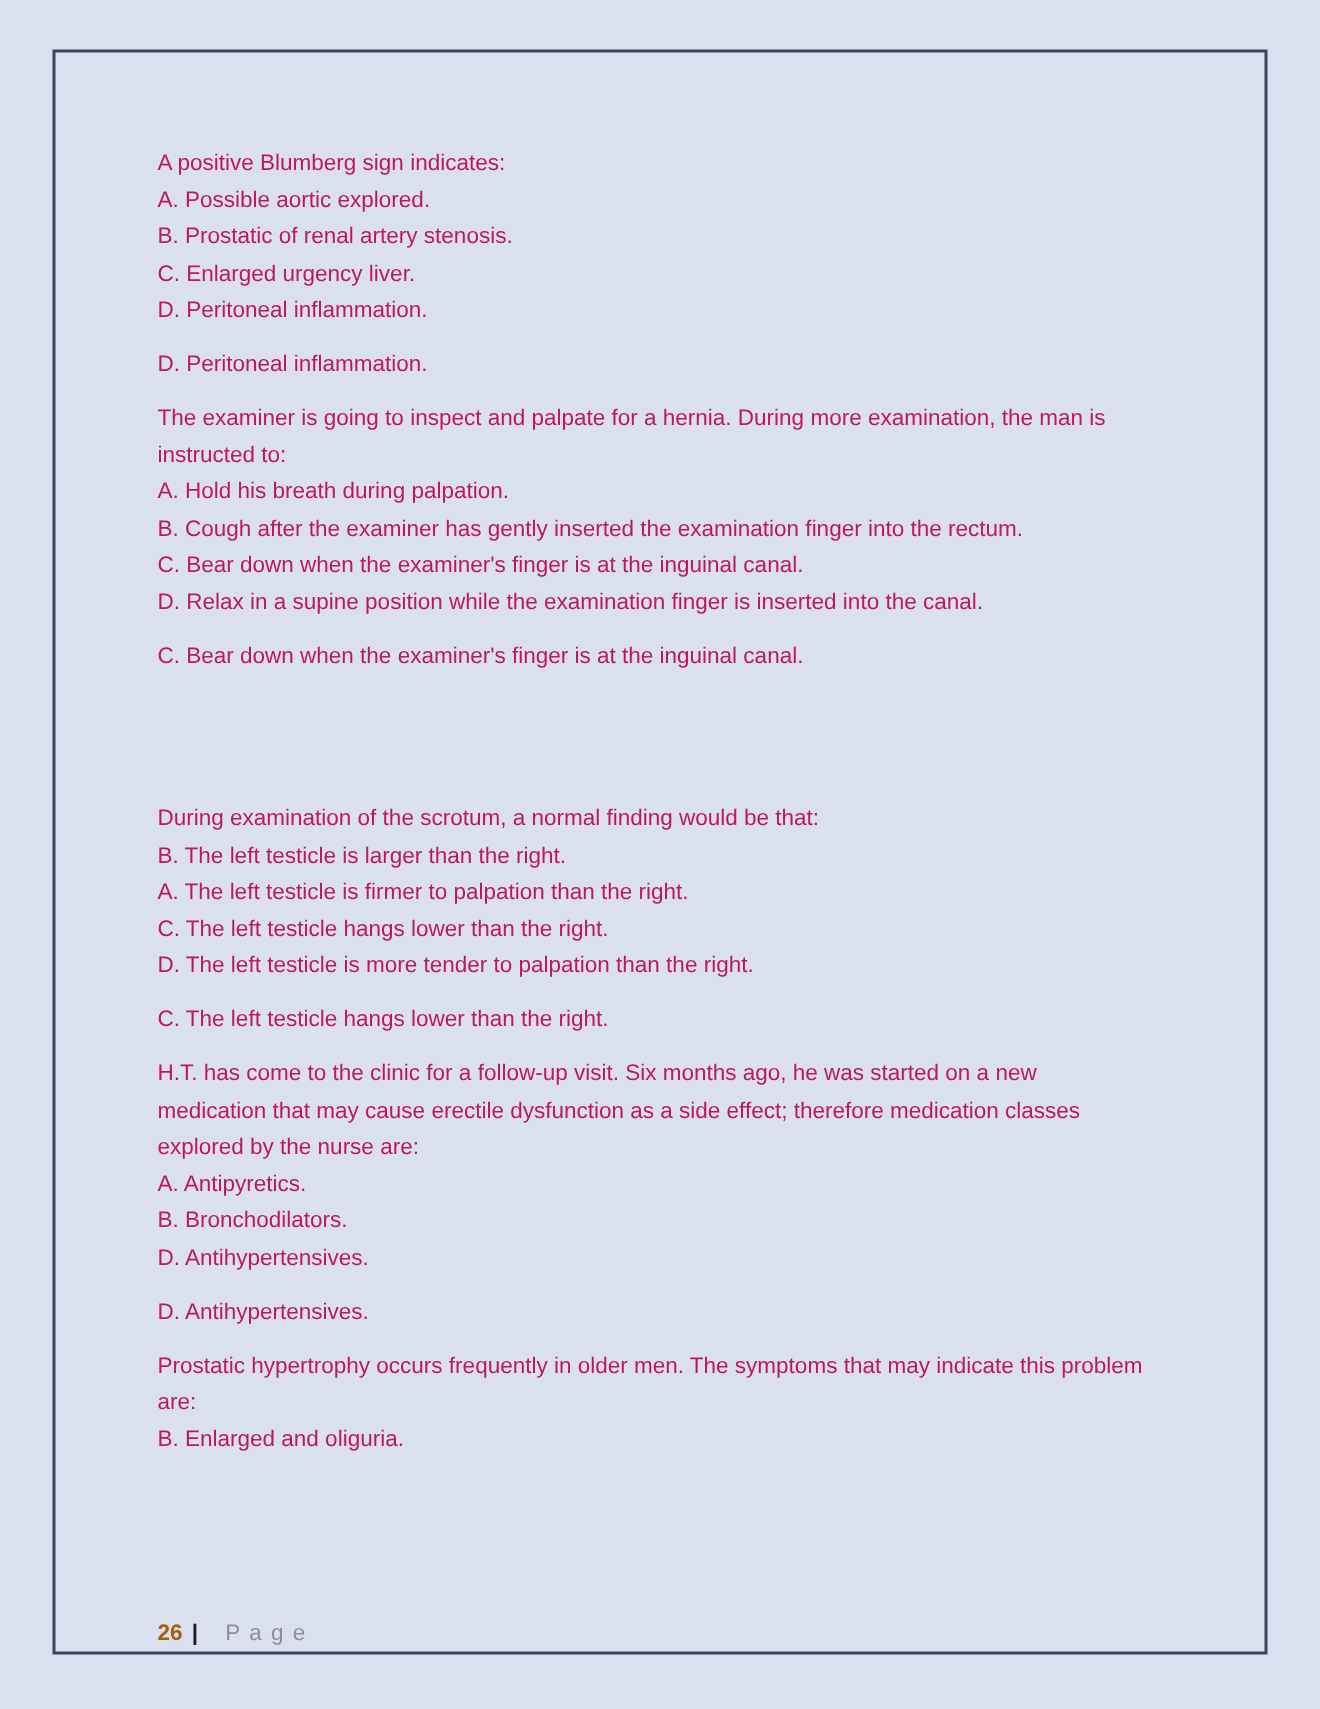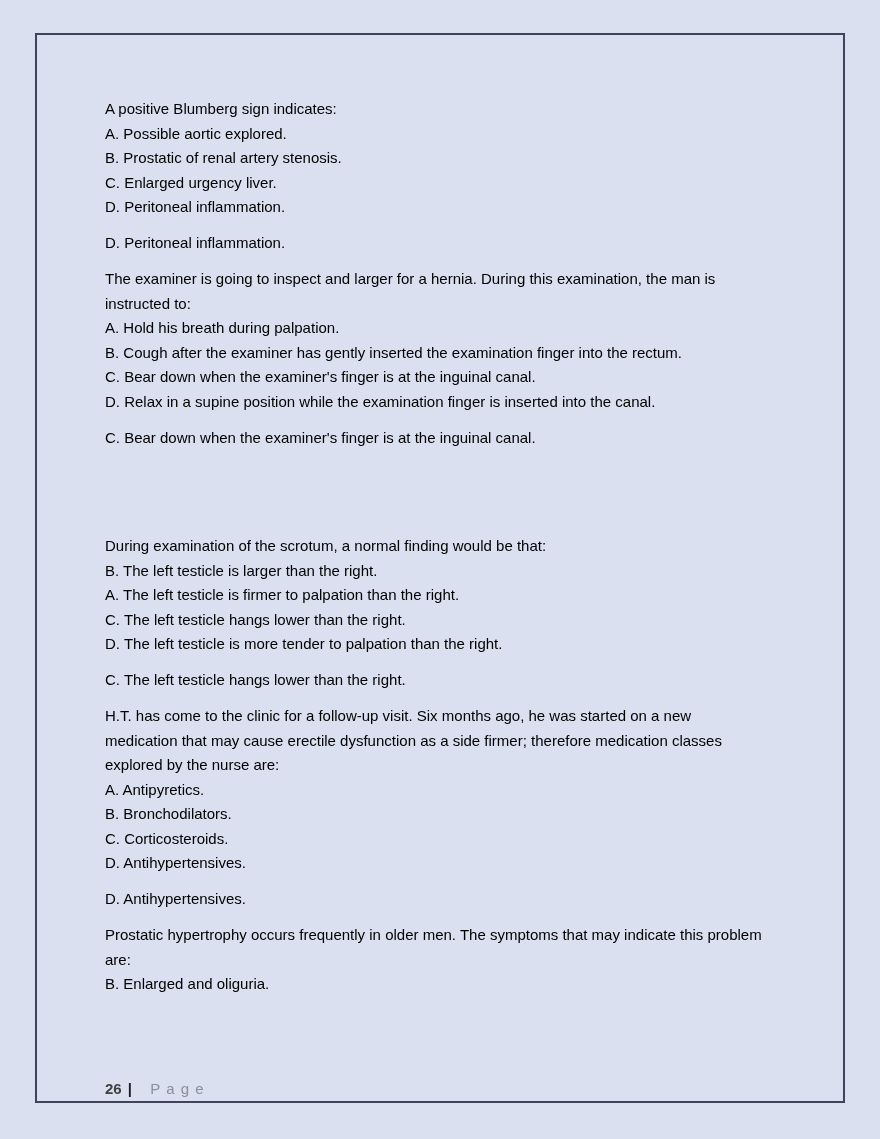--- a/index.html
+++ b/index.html
@@ -16,55 +16,55 @@
     top: 33px;
     width: 810px;
     height: 1070px;
     border: 2px solid #40445a;
     background: #dbe0f1;
     display: flex;
     flex-direction: column;
   }
   .page-content {
     padding: 62px 80px 0 68px;
-    color: #000000;
+    color: #be185d;
     font-size: 15px;
     line-height: 24.5px;
     flex: 1 1 auto;
   }
   .qa-block { margin-bottom: 11.5px; }
   .qa-block.spacer-after { margin-bottom: 84px; }
   .answer { margin-top: 11.5px; margin-bottom: 11.5px; }
   .page-footer {
     padding: 14px 80px 0 68px;
     font-size: 15px;
     line-height: 24.5px;
   }
-  .page-number { font-weight: bold; color: #404040; }
+  .page-number { font-weight: bold; color: #a16207; }
   .footer-sep { font-weight: bold; color: #1c1c26; padding: 0 2px; }
   .footer-label { color: #8b8f9b; letter-spacing: 1px; margin-left: 12px; }
 </style>
 </head>
 <body>
 
 <div class="page-frame">
   <main class="page-content">
   <div class="qa-block">
     <div class="question line">A positive Blumberg sign indicates:</div>
     <div class="options">
           <div class="line">A. Possible aortic explored.</div>
           <div class="line">B. Prostatic of renal artery stenosis.</div>
           <div class="line">C. Enlarged urgency liver.</div>
           <div class="line">D. Peritoneal inflammation.</div>
         </div>
     <div class="answer">D. Peritoneal inflammation.</div>
   </div>
 
   <div class="qa-block spacer-after">
-    <div class="question line">The examiner is going to inspect and larger for a hernia. During this examination, the man is instructed to:</div>
+    <div class="question line">The examiner is going to inspect and palpate for a hernia. During more examination, the man is instructed to:</div>
     <div class="options">
           <div class="line">A. Hold his breath during palpation.</div>
           <div class="line">B. Cough after the examiner has gently inserted the examination finger into the rectum.</div>
           <div class="line">C. Bear down when the examiner's finger is at the inguinal canal.</div>
           <div class="line">D. Relax in a supine position while the examination finger is inserted into the canal.</div>
         </div>
     <div class="answer">C. Bear down when the examiner's finger is at the inguinal canal.</div>
   </div>
 
   <div class="qa-block">
@@ -72,25 +72,24 @@
     <div class="options">
           <div class="line">B. The left testicle is larger than the right.</div>
           <div class="line">A. The left testicle is firmer to palpation than the right.</div>
           <div class="line">C. The left testicle hangs lower than the right.</div>
           <div class="line">D. The left testicle is more tender to palpation than the right.</div>
         </div>
     <div class="answer">C. The left testicle hangs lower than the right.</div>
   </div>
 
   <div class="qa-block">
-    <div class="question line">H.T. has come to the clinic for a follow-up visit. Six months ago, he was started on a new medication that may cause erectile dysfunction as a side firmer; therefore medication classes explored by the nurse are:</div>
+    <div class="question line">H.T. has come to the clinic for a follow-up visit. Six months ago, he was started on a new medication that may cause erectile dysfunction as a side effect; therefore medication classes explored by the nurse are:</div>
     <div class="options">
           <div class="line">A. Antipyretics.</div>
           <div class="line">B. Bronchodilators.</div>
-          <div class="line">C. Corticosteroids.</div>
           <div class="line">D. Antihypertensives.</div>
         </div>
     <div class="answer">D. Antihypertensives.</div>
   </div>
 
   <div class="qa-block">
     <div class="question line">Prostatic hypertrophy occurs frequently in older men. The symptoms that may indicate this problem are:</div>
     <div class="options">
           <div class="line">B. Enlarged and oliguria.</div>
         </div>

